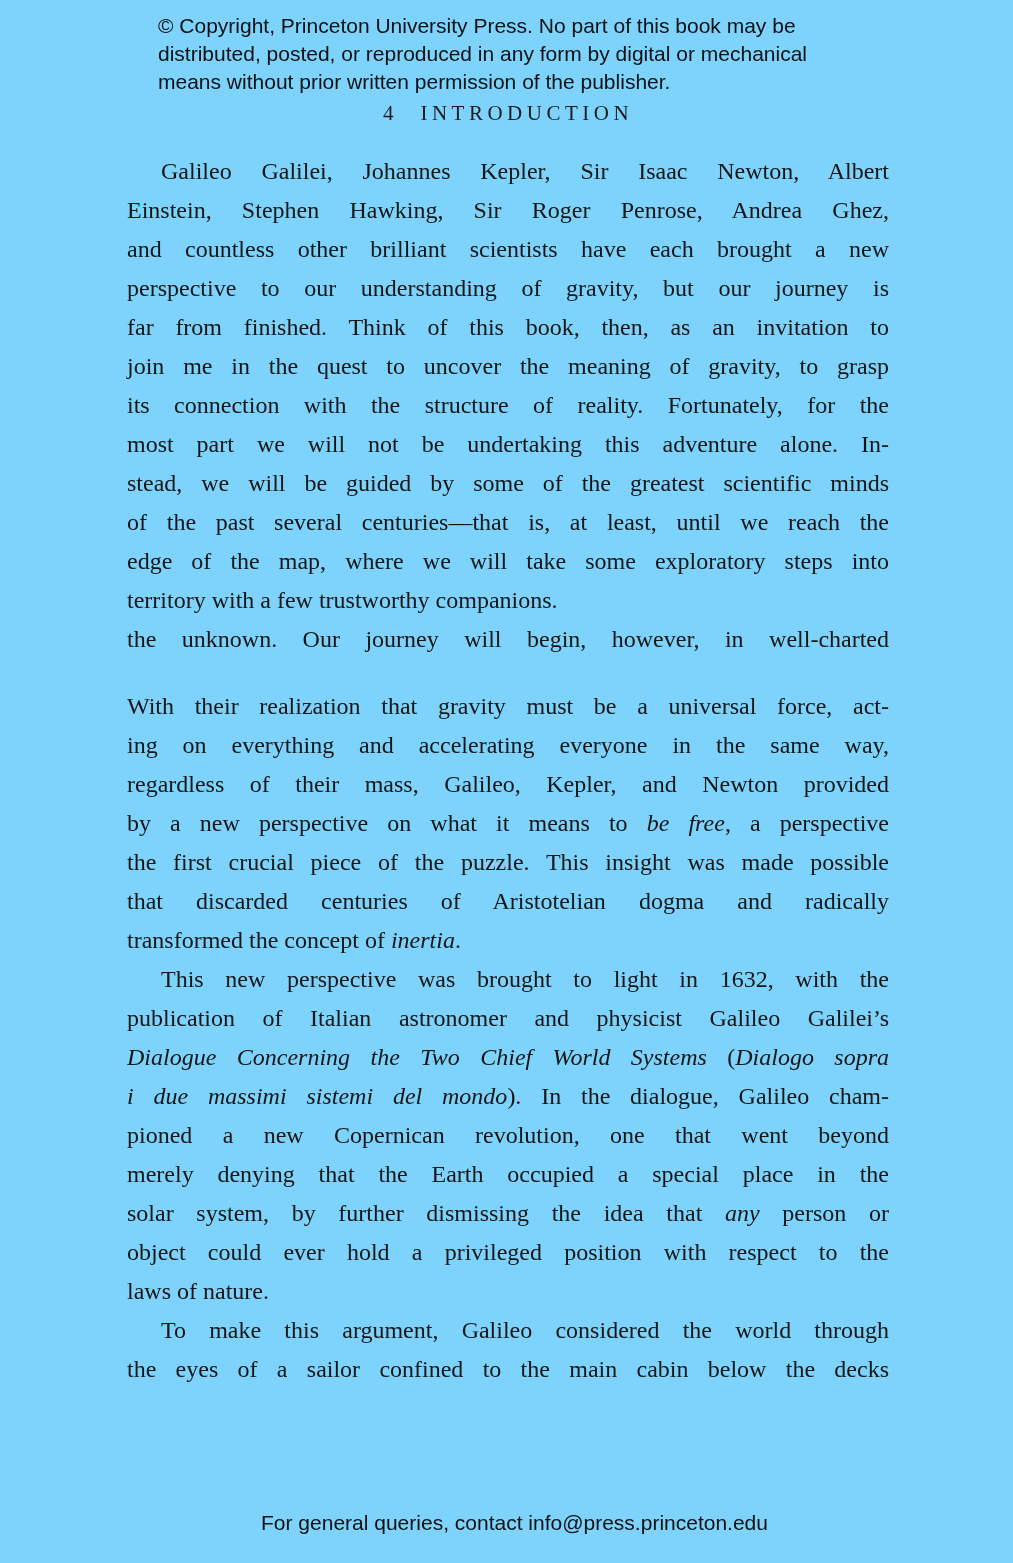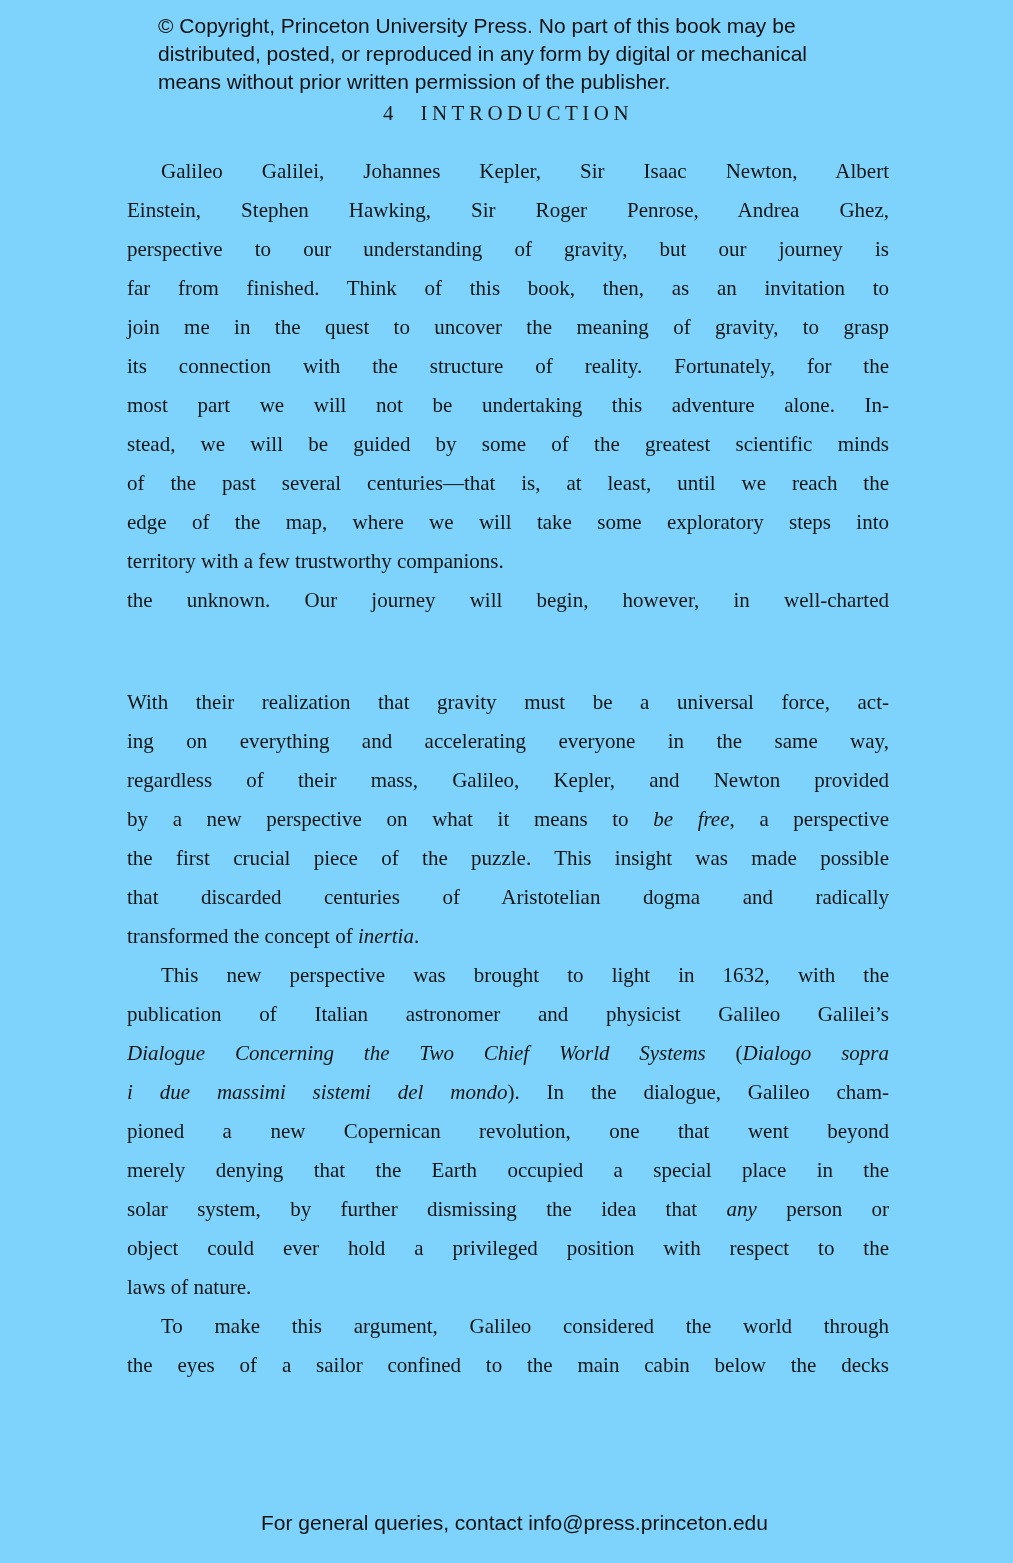--- a/index.html
+++ b/index.html
@@ -35,26 +35,26 @@
     color: #1c1c1c;
   }
   .runhead .folio { margin-right: 26px; letter-spacing: 1px; }
   .runhead .rhead { letter-spacing: 4.5px; margin-top: 48px; }
   
   .bodytext {
     position: absolute;
     top: 152px;
     left: 127px;
     width: 762px;
-    font-size: 21px;
+    font-size: 24px;
     line-height: 39px;
     color: #161616;
   }
   .para { margin: 0; }
-  .para.sbreak { margin-top: 63px; }
+  .para.sbreak { margin-top: 28px; }
   .line {
     white-space: nowrap;
     text-align: justify;
     text-align-last: justify;
     text-justify: inter-word;
   }
   .line.endline { text-align-last: left; }
   .line.first { text-indent: 34px; }
   .it { font-style: italic; }
   
@@ -81,20 +81,21 @@
   </div>
 
   <div class="runhead">
     <span class="folio">4</span><span class="rhead">INTRODUCTION</span>
   </div>
 
   <div class="bodytext">
       <div class="para">
         <div class="line first"><span>Galileo Galilei, Johannes Kepler, Sir Isaac Newton, Albert</span></div>
         <div class="line"><span>Einstein, Stephen Hawking, Sir Roger Penrose, Andrea Ghez,</span></div>
+        <div class="line"><span>and countless other brilliant scientists have each brought a new</span></div>
         <div class="line"><span>perspective to our understanding of gravity, but our journey is</span></div>
         <div class="line"><span>far from finished. Think of this book, then, as an invitation to</span></div>
         <div class="line"><span>join me in the quest to uncover the meaning of gravity, to grasp</span></div>
         <div class="line"><span>its connection with the structure of reality. Fortunately, for the</span></div>
         <div class="line"><span>most part we will not be undertaking this adventure alone. In-</span></div>
         <div class="line"><span>stead, we will be guided by some of the greatest scientific minds</span></div>
         <div class="line"><span>of the past several centuries—that is, at least, until we reach the</span></div>
         <div class="line"><span>edge of the map, where we will take some exploratory steps into</span></div>
         <div class="line endline"><span>territory with a few trustworthy companions.</span></div>
         <div class="line"><span>the unknown. Our journey will begin, however, in well-charted</span></div>

